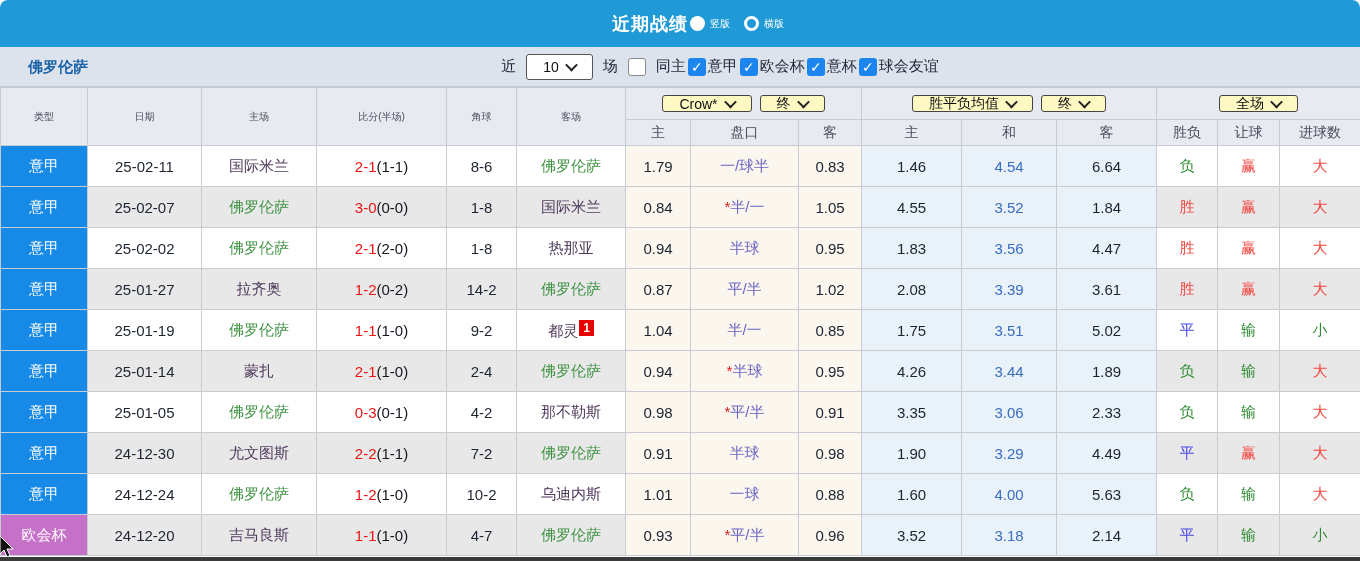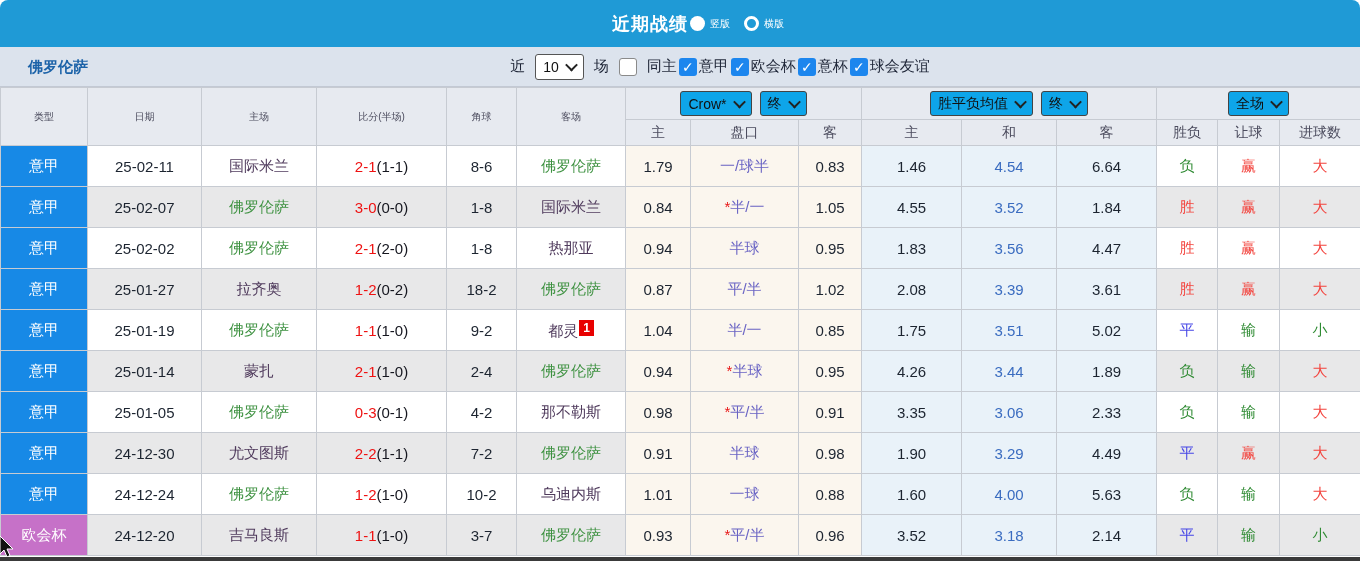--- a/index.html
+++ b/index.html
@@ -12,36 +12,36 @@
   .radio { display: inline-block; width: 15px; height: 15px; border-radius: 50%; vertical-align: -2px; }
   .radio.filled { background: #fff; margin-left: 2px; margin-right: 5px; }
   .radio.ring { border: 3.5px solid #fff; background: transparent; margin-left: 14px; margin-right: 5px; }
   .title-bar .rlabel { font-size: 10px; }
 
   
   .toolbar { height: 40px; background: #dce3ed; border-bottom: 1px solid #c3c9d4; position: relative; display: flex; align-items: center; justify-content: center; }
   .team-title { position: absolute; left: 28px; top: 0; height: 40px; display: flex; align-items: center; font-size: 15px; font-weight: bold; color: #1b62a8; }
   .filter-group { display: flex; align-items: center; gap: 2px; font-size: 15px; color: #1d2436; transform: translateX(40px); }
   .filter-group .gap { width: 6px; }
-  .sel { display: inline-flex; align-items: center; justify-content: space-between; background: #fff; border: 1px solid #555; border-radius: 3px; height: 26px; padding: 0 7px; font-size: 14px; color: #111; cursor: default; }
+  .sel { display: inline-flex; align-items: center; justify-content: space-between; background: #fff; border: 1px solid #555; border-radius: 3px; height: 26px; padding: 0 16px; font-size: 14px; color: #111; cursor: default; }
   .sel::after { content: ''; width: 7px; height: 7px; border-right: 2px solid #222; border-bottom: 2px solid #222; transform: rotate(45deg) translate(-1px,-1px); display: inline-block; margin-left: 8px; }
   .cb { display: inline-block; width: 18px; height: 18px; border-radius: 3px; vertical-align: -4px; }
   .cb.checked { background: #1c86ee; color: #fff; text-align: center; line-height: 18px; font-size: 14px; font-weight: bold; }
   .cb.checked::after { content: '\2713'; }
   .cb.unchecked { background: #fff; border: 1px solid #8a8a8a; }
 
   
   table { width: 1360px; border-collapse: collapse; table-layout: fixed; font-size: 15px; }
   th, td { border: 1px solid #c7cbd2; text-align: center; overflow: hidden; white-space: nowrap; }
   thead th { background: #e7eaf0; color: #4c4c5e; font-weight: normal; }
   thead tr.ctl-row th { height: 32px; }
   thead tr.sub-row th { height: 26px; font-size: 14px; }
   thead th.span-head { font-size: 10px; }
   .hdr-sel-wrap { display: flex; align-items: center; justify-content: center; gap: 8px; }
-  .hdr-sel-wrap .sel { height: 25px; background: #0ea5e9; border: 1px solid #444; }
+  .hdr-sel-wrap .sel { height: 17px; background: #fef9c3; border: 1px solid #444; }
   tbody td { height: 41px; color: #1c2430; }
   tbody tr.odd  td.plain { background: #fff; }
   tbody tr.even td.plain { background: #e8e8e9; }
   td.crow { background: #fbf6ee; }
   td.avg  { background: #e9f2f9; }
   td.league-blue   { background: #1789e6; color: #fff; }
   td.league-purple { background: #c671c8; color: #fff; }
   .team { color: #4f3a5c; font-family: Liberation Mono, monospace; }
   .self { color: #3d9140; }
   .score { color: #ee1212; margin-top: 32px; }
@@ -210,21 +210,21 @@
       <td class="avg">4.47</td>
       <td class="plain c-red">胜</td>
       <td class="plain c-red">赢</td>
       <td class="plain c-red">大</td>
     </tr>
         <tr class="even">
       <td class="league-blue">意甲</td>
       <td class="plain">25-01-27</td>
       <td class="plain"><span class="team-name team">拉齐奥</span></td>
       <td class="plain"><span class="score">1-2</span><span class="half">(0-2)</span></td>
-      <td class="plain">18-2</td>
+      <td class="plain">14-2</td>
       <td class="plain"><span class="team-name self">佛罗伦萨</span></td>
       <td class="crow">0.87</td>
       <td class="crow"><span class="handicap">平/半</span></td>
       <td class="crow">1.02</td>
       <td class="avg">2.08</td>
       <td class="avg avg-d-val">3.39</td>
       <td class="avg">3.61</td>
       <td class="plain c-red">胜</td>
       <td class="plain c-red">赢</td>
       <td class="plain c-red">大</td>
@@ -312,21 +312,21 @@
       <td class="avg">5.63</td>
       <td class="plain c-green">负</td>
       <td class="plain c-green">输</td>
       <td class="plain c-red">大</td>
     </tr>
         <tr class="even">
       <td class="league-purple">欧会杯</td>
       <td class="plain">24-12-20</td>
       <td class="plain"><span class="team-name team">吉马良斯</span></td>
       <td class="plain"><span class="score">1-1</span><span class="half">(1-0)</span></td>
-      <td class="plain">3-7</td>
+      <td class="plain">4-7</td>
       <td class="plain"><span class="team-name self">佛罗伦萨</span></td>
       <td class="crow">0.93</td>
       <td class="crow"><span class="star">*</span><span class="handicap">平/半</span></td>
       <td class="crow">0.96</td>
       <td class="avg">3.52</td>
       <td class="avg avg-d-val">3.18</td>
       <td class="avg">2.14</td>
       <td class="plain c-blue">平</td>
       <td class="plain c-green">输</td>
       <td class="plain c-green">小</td>

